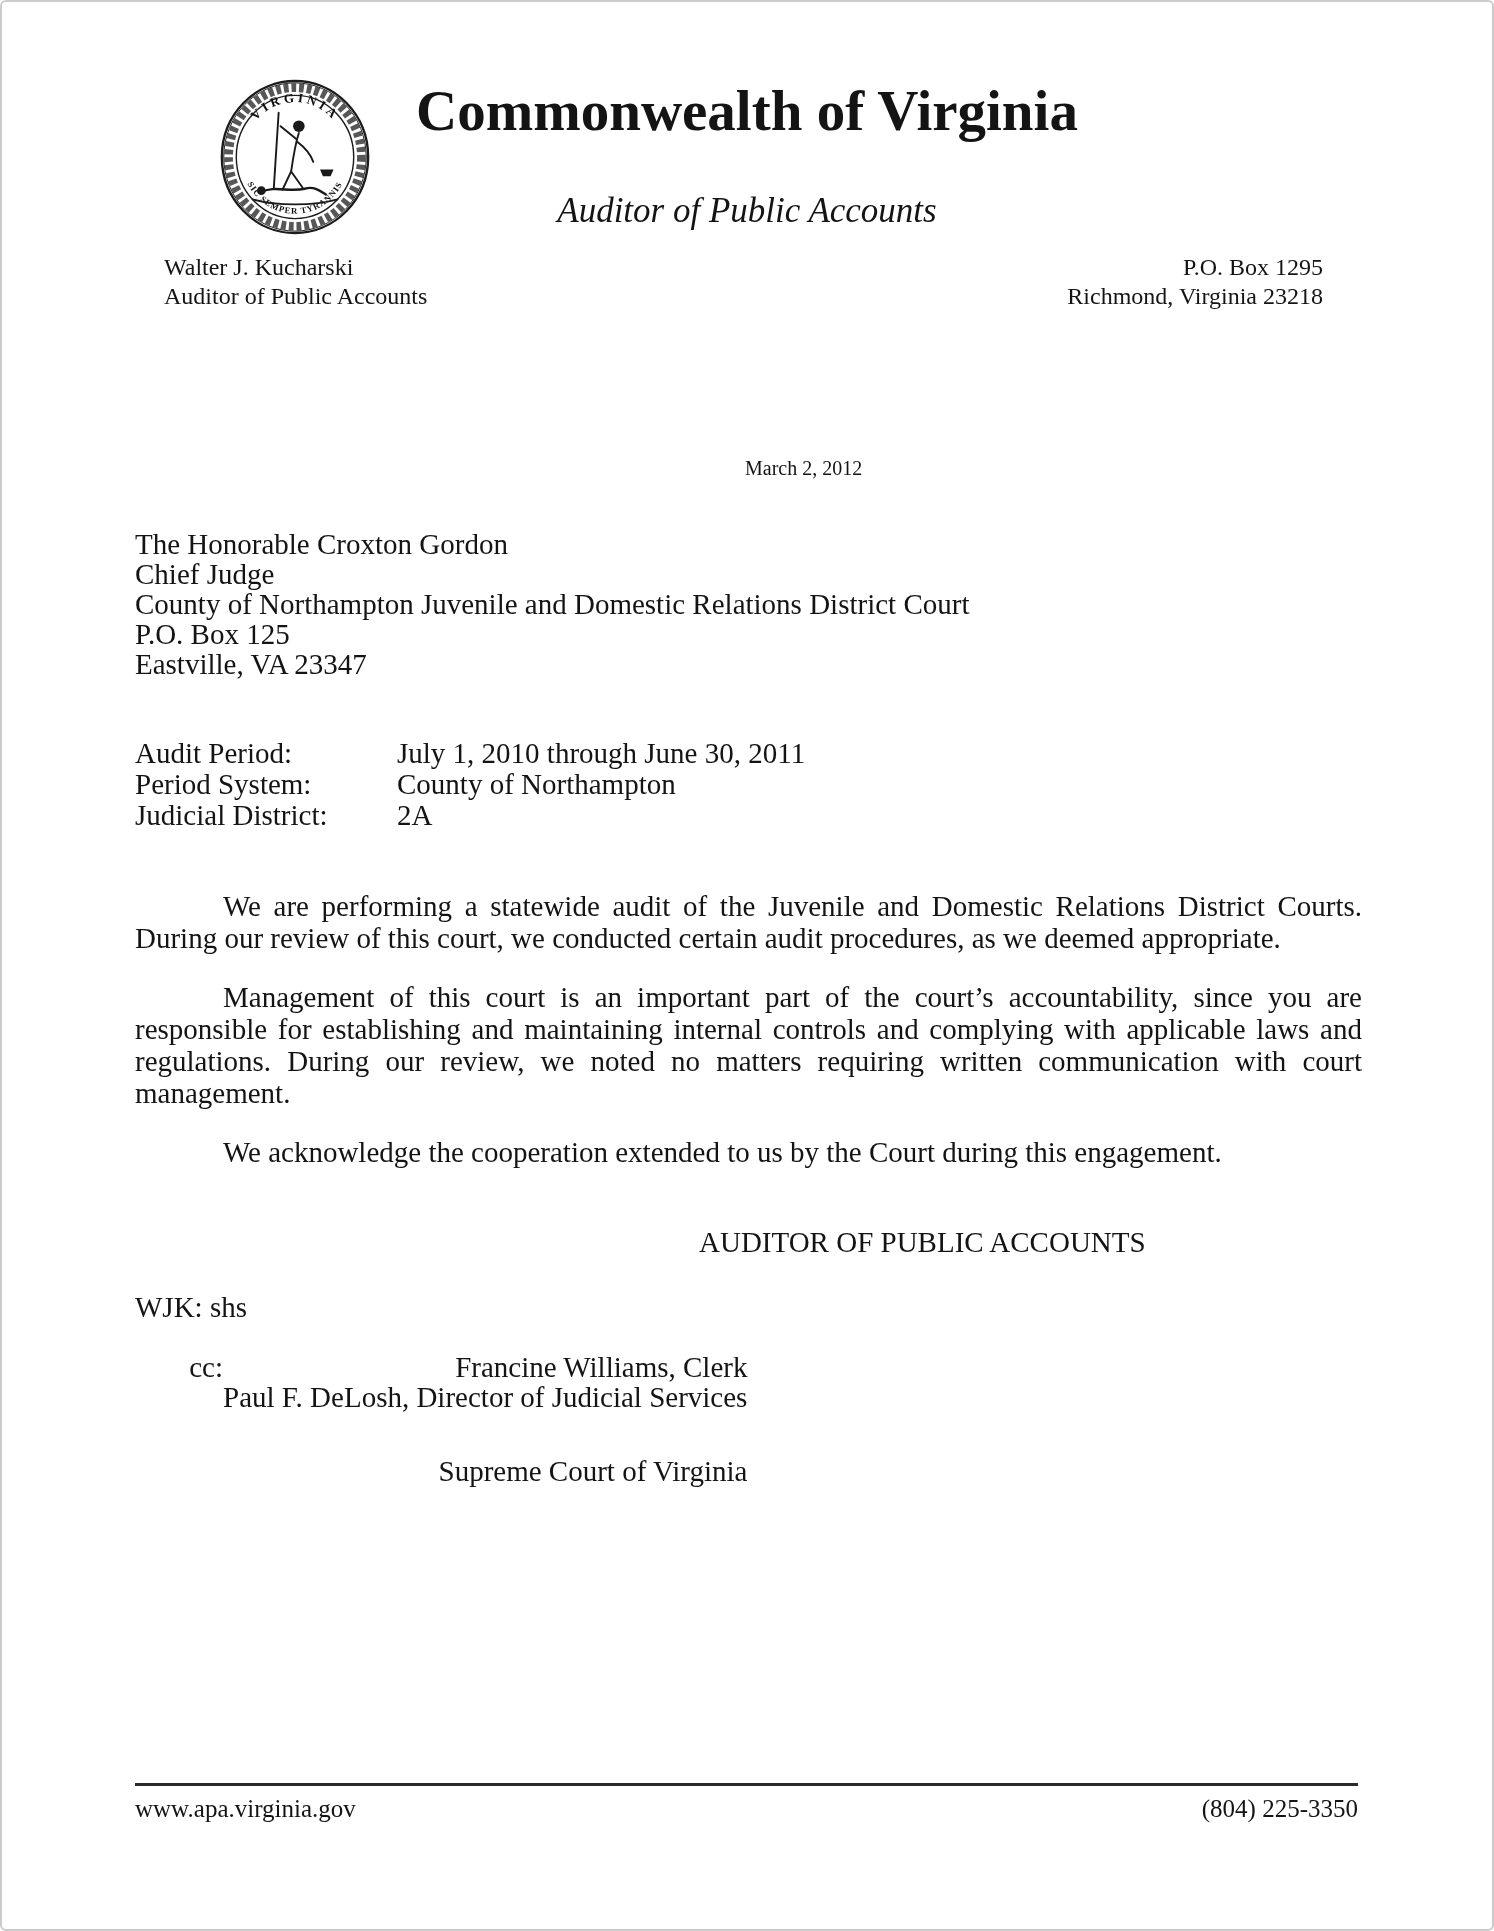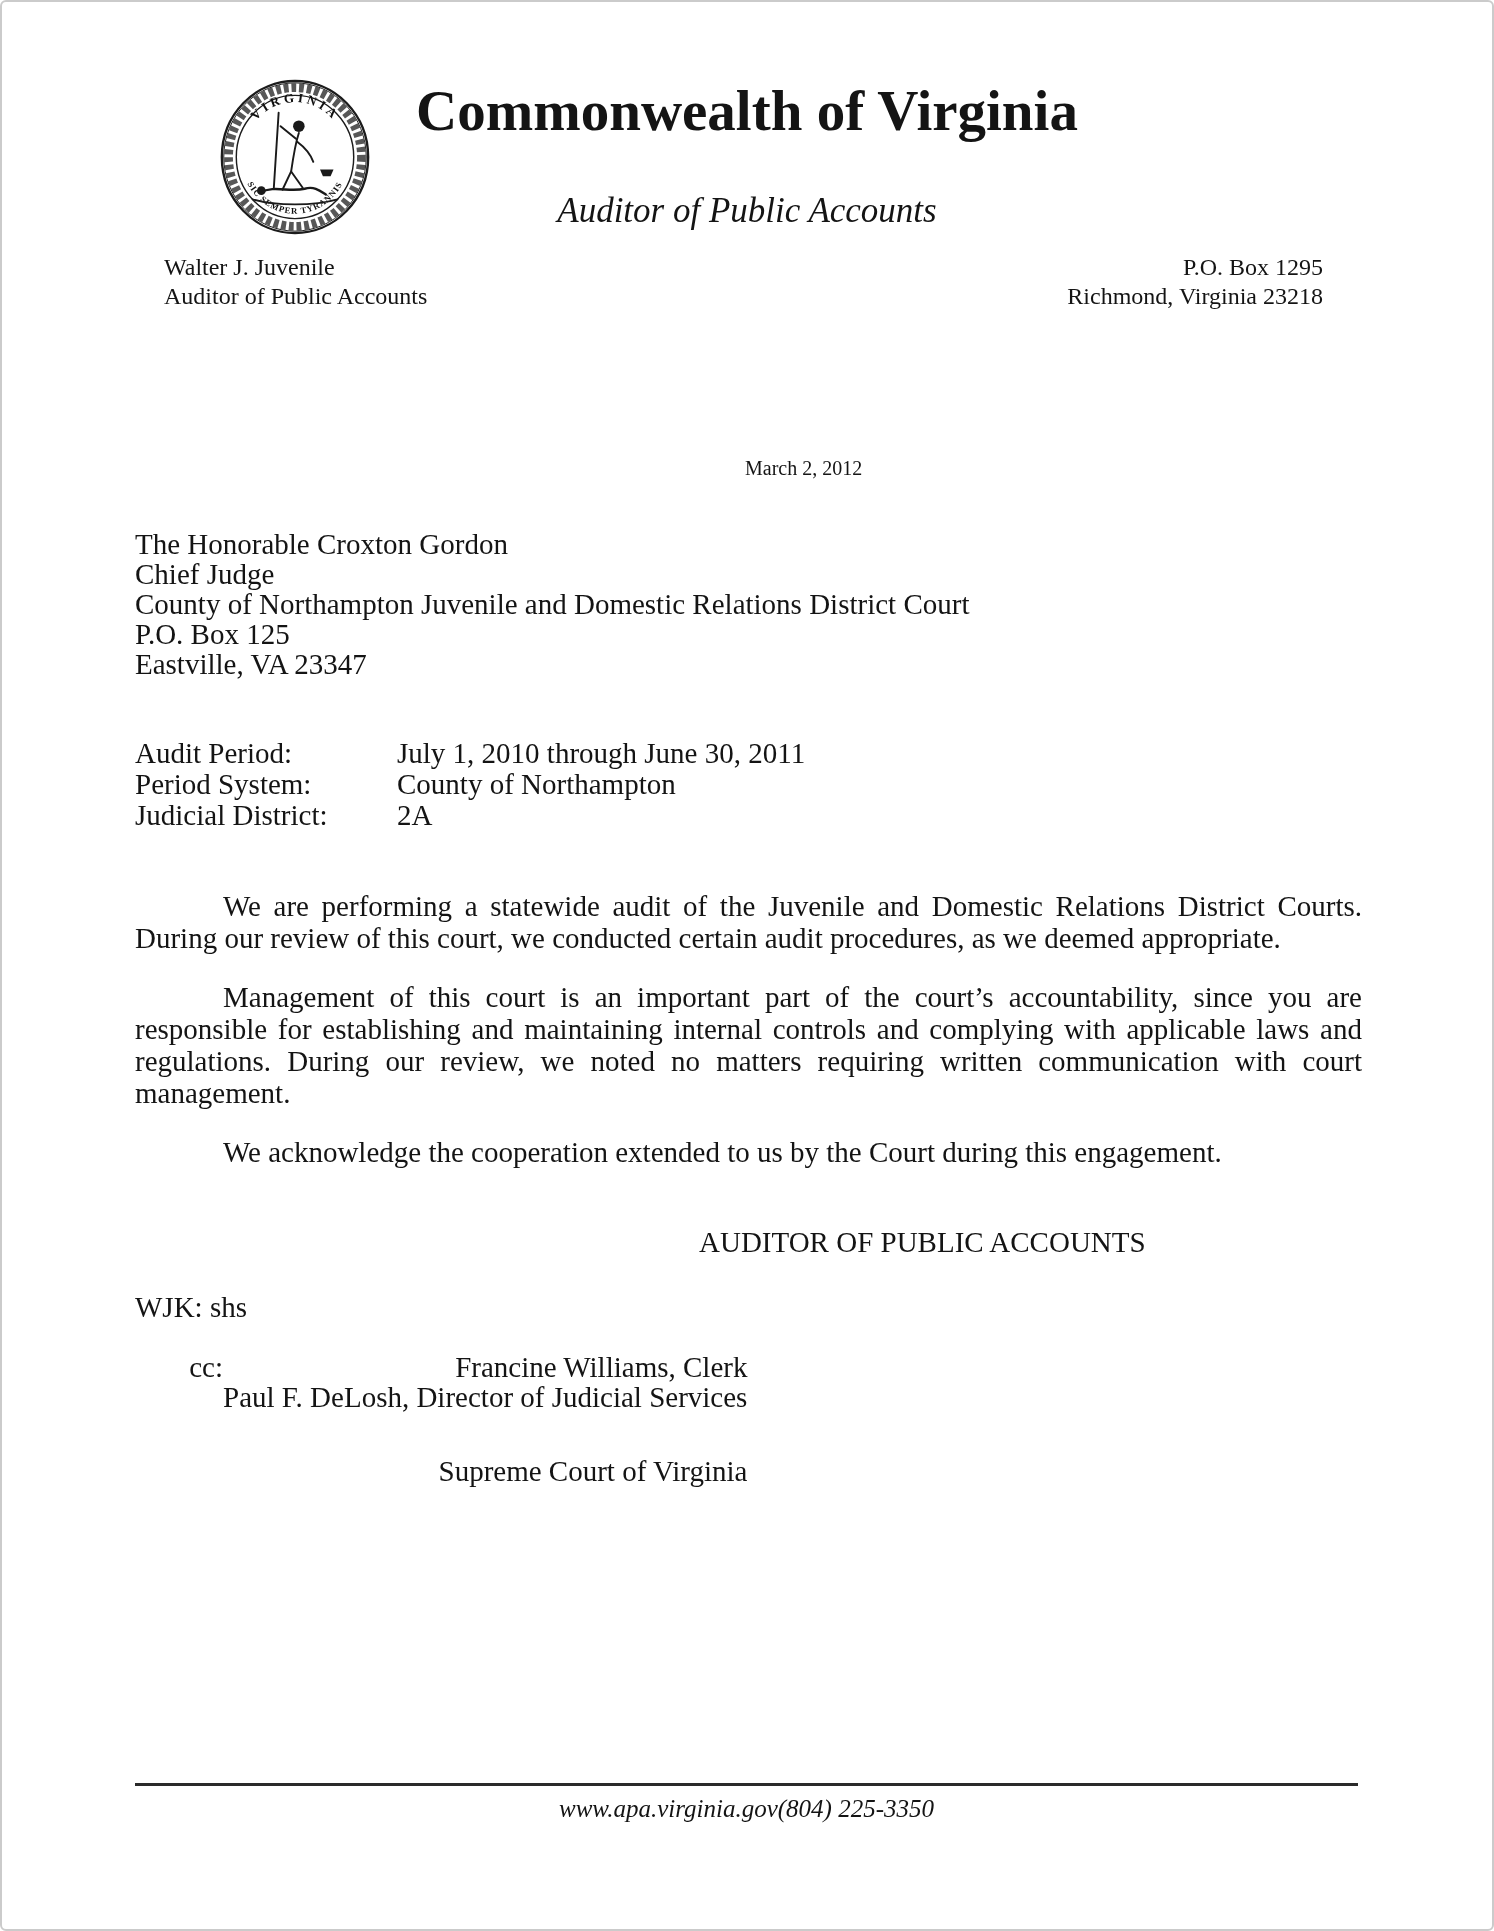--- a/index.html
+++ b/index.html
@@ -126,25 +126,24 @@
   
   .footer {
     position: absolute;
     top: 1781px;
     left: 133px;
     right: 134px;
     border-top: 3px solid #2a2a2a;
   }
   .footer-row {
     display: flex;
-    justify-content: center;
+    justify-content: space-between;
     padding-top: 9px;
     font-size: 25px;
     line-height: 28px;
-    font-style: italic;
   }
 </style>
 </head>
 <body>
 
 <div class="page">
 
   <svg class="seal" viewBox="0 0 160 164" xmlns="http://www.w3.org/2000/svg">
     <ellipse cx="80" cy="82" rx="76" ry="79" fill="#ffffff" stroke="#1c1c1c" stroke-width="2.5"></ellipse>
     <ellipse cx="80" cy="82" rx="69" ry="72" fill="none" stroke="#3a3a3a" stroke-width="9" stroke-dasharray="5 3" opacity="0.85"></ellipse>
@@ -170,21 +169,21 @@
       <path d="M36,126 C60,133 100,133 124,126" stroke-width="2"></path>
       <path d="M106,95 l14,0 l-3,7 l-8,0 z" fill="#1a1a1a" stroke="none"></path>
     </g>
   </svg>
 
   <div class="title">Commonwealth of Virginia</div>
   <div class="subtitle">Auditor of Public Accounts</div>
 
   <div class="header-info">
     <div class="left">
-      <div>Walter J. Juvenile</div>
+      <div>Walter J. Kucharski</div>
       <div>Auditor of Public Accounts</div>
     </div>
     <div class="right">
       <div>P.O. Box 1295</div>
       <div>Richmond, Virginia 23218</div>
     </div>
   </div>
 
   <div class="date">March 2, 2012</div>
 

